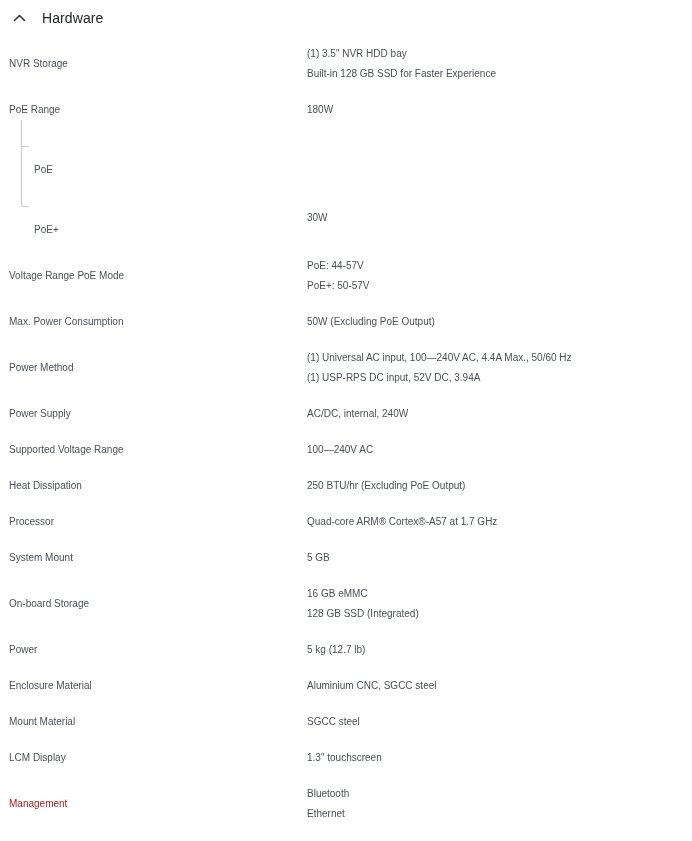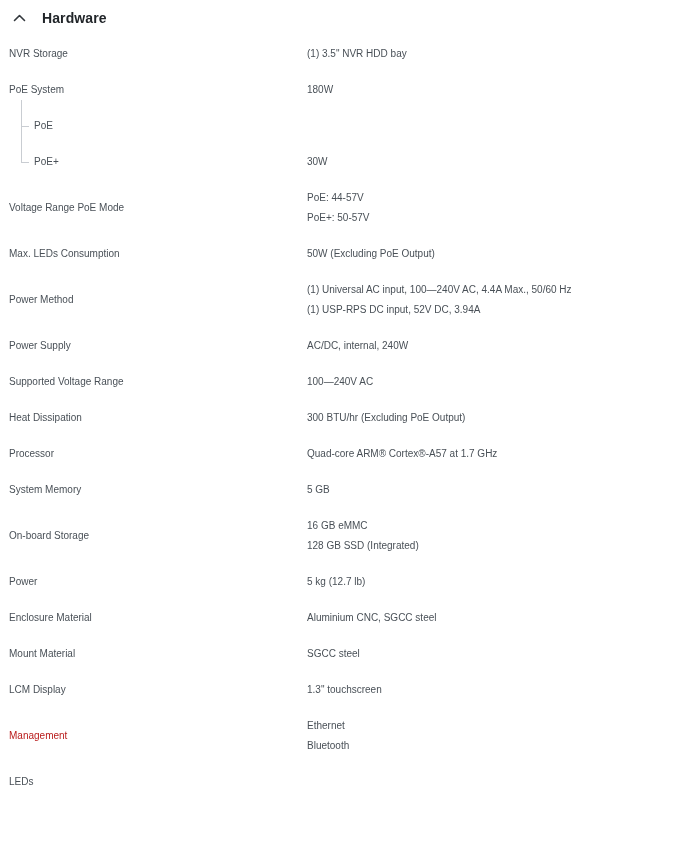--- a/index.html
+++ b/index.html
@@ -23,21 +23,21 @@
   }
   .chevron {
     width: 20px;
     display: flex;
     align-items: center;
     justify-content: flex-start;
     margin-left: 4px;
   }
   .section-title {
     font-size: 14px;
-    font-weight: 700;
+    font-weight: 400;
     color: #212529;
     margin-left: 9px;
     letter-spacing: 0.1px;
   }
   .spec-table { width: 683px; }
   .spec-row {
     position: relative;
     display: flex;
     align-items: center;
     margin-bottom: 16px;
@@ -47,21 +47,21 @@
   }
   .spec-label {
     width: 298px;
     flex-shrink: 0;
     padding-right: 12px;
   }
   .spec-row.muted .spec-label { color: #b91c1c; }
   .spec-value { flex: 1; }
   .value-line { line-height: 20px; white-space: nowrap; }
   
-  .spec-row.indent .spec-label { padding-left: 25px; }
+  .spec-row.indent .spec-label { padding-left: 25px; margin-top: 24px; }
   .spec-row.indent::before {
     content: '';
     position: absolute;
     left: 12px;
     border-left: 1px solid #c9cdd2;
   }
   .spec-row.tree-mid::before {
     top: -16px;
     height: calc(100% + 32px);
   }
@@ -90,24 +90,25 @@
         <polyline points="1.5,6.5 6.5,1.5 11.5,6.5" fill="none" stroke="#33383d" stroke-width="1.6" stroke-linecap="round" stroke-linejoin="round"></polyline>
       </svg>
     </span>
     <span class="section-title">Hardware</span>
   </div>
   <div class="spec-table" id="spec-table">
       <div class="spec-row">
         <div class="spec-label">NVR Storage</div>
         <div class="spec-value">
           <div class="value-line">(1) 3.5" NVR HDD bay</div>
-        </div>
-      </div>
-      <div class="spec-row">
-        <div class="spec-label">PoE System</div>
+          <div class="value-line">Built-in 128 GB SSD for Faster Experience</div>
+        </div>
+      </div>
+      <div class="spec-row">
+        <div class="spec-label">PoE Range</div>
         <div class="spec-value">
           <div class="value-line">180W</div>
         </div>
       </div>
       <div class="spec-row indent tree-mid">
         <div class="spec-label">PoE</div>
       </div>
       <div class="spec-row indent tree-last">
         <div class="spec-label">PoE+</div>
         <div class="spec-value">
@@ -115,21 +116,21 @@
         </div>
       </div>
       <div class="spec-row">
         <div class="spec-label">Voltage Range PoE Mode</div>
         <div class="spec-value">
           <div class="value-line">PoE: 44-57V</div>
           <div class="value-line">PoE+: 50-57V</div>
         </div>
       </div>
       <div class="spec-row">
-        <div class="spec-label">Max. LEDs Consumption</div>
+        <div class="spec-label">Max. Power Consumption</div>
         <div class="spec-value">
           <div class="value-line">50W (Excluding PoE Output)</div>
         </div>
       </div>
       <div class="spec-row">
         <div class="spec-label">Power Method</div>
         <div class="spec-value">
           <div class="value-line">(1) Universal AC input, 100—240V AC, 4.4A Max., 50/60 Hz</div>
           <div class="value-line">(1) USP-RPS DC input, 52V DC, 3.94A</div>
         </div>
@@ -142,31 +143,31 @@
       </div>
       <div class="spec-row">
         <div class="spec-label">Supported Voltage Range</div>
         <div class="spec-value">
           <div class="value-line">100—240V AC</div>
         </div>
       </div>
       <div class="spec-row">
         <div class="spec-label">Heat Dissipation</div>
         <div class="spec-value">
-          <div class="value-line">300 BTU/hr (Excluding PoE Output)</div>
+          <div class="value-line">250 BTU/hr (Excluding PoE Output)</div>
         </div>
       </div>
       <div class="spec-row">
         <div class="spec-label">Processor</div>
         <div class="spec-value">
           <div class="value-line">Quad-core ARM® Cortex®-A57 at 1.7 GHz</div>
         </div>
       </div>
       <div class="spec-row">
-        <div class="spec-label">System Memory</div>
+        <div class="spec-label">System Mount</div>
         <div class="spec-value">
           <div class="value-line">5 GB</div>
         </div>
       </div>
       <div class="spec-row">
         <div class="spec-label">On-board Storage</div>
         <div class="spec-value">
           <div class="value-line">16 GB eMMC</div>
           <div class="value-line">128 GB SSD (Integrated)</div>
         </div>
@@ -191,22 +192,22 @@
       </div>
       <div class="spec-row">
         <div class="spec-label">LCM Display</div>
         <div class="spec-value">
           <div class="value-line">1.3" touchscreen</div>
         </div>
       </div>
       <div class="spec-row muted">
         <div class="spec-label">Management</div>
         <div class="spec-value">
+          <div class="value-line">Bluetooth</div>
           <div class="value-line">Ethernet</div>
-          <div class="value-line">Bluetooth</div>
         </div>
       </div>
       <div class="spec-row">
         <div class="spec-label">LEDs</div>
         <div class="spec-value"></div>
       </div>
     </div>
 </div>
 
 </body></html>

